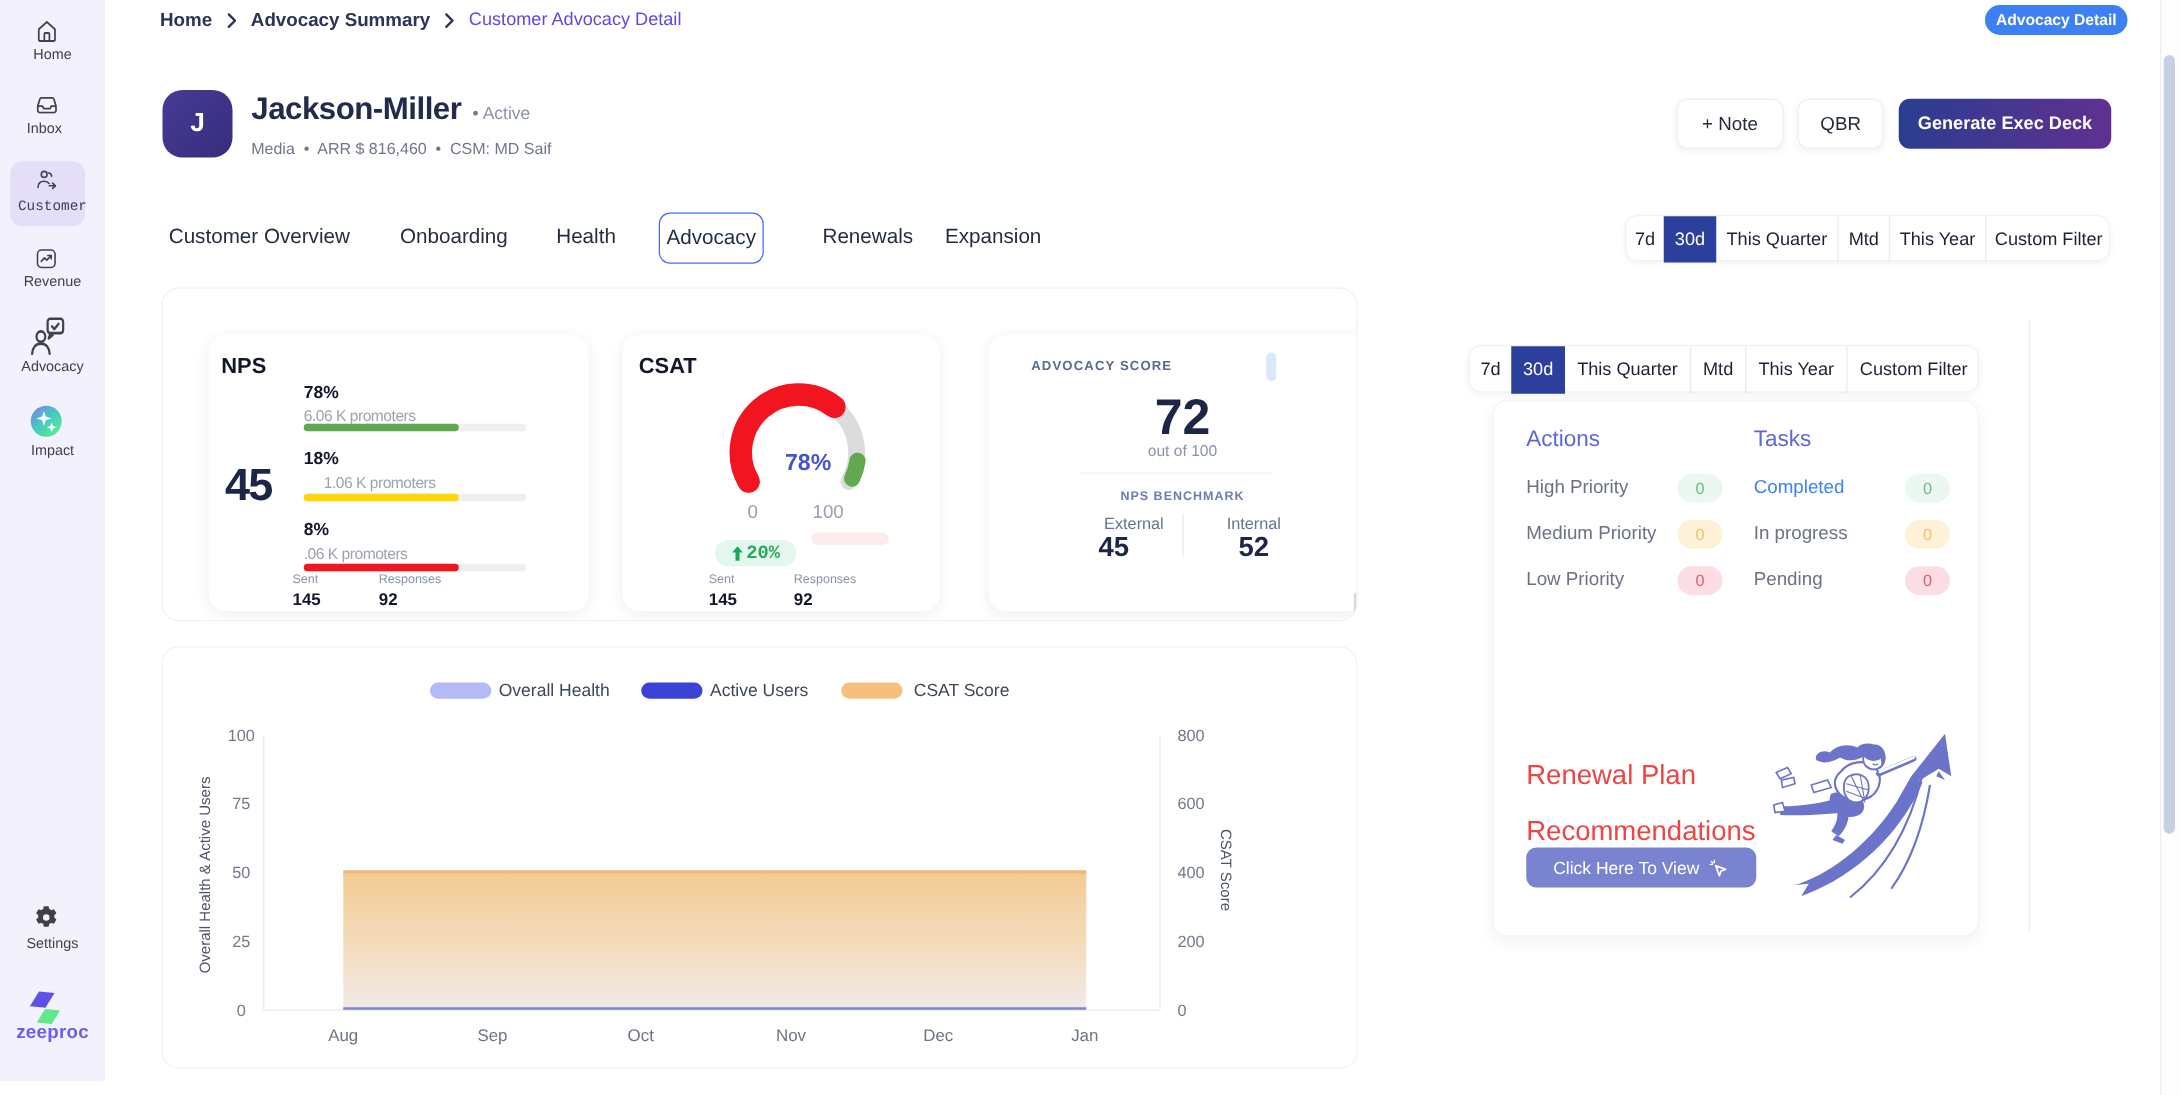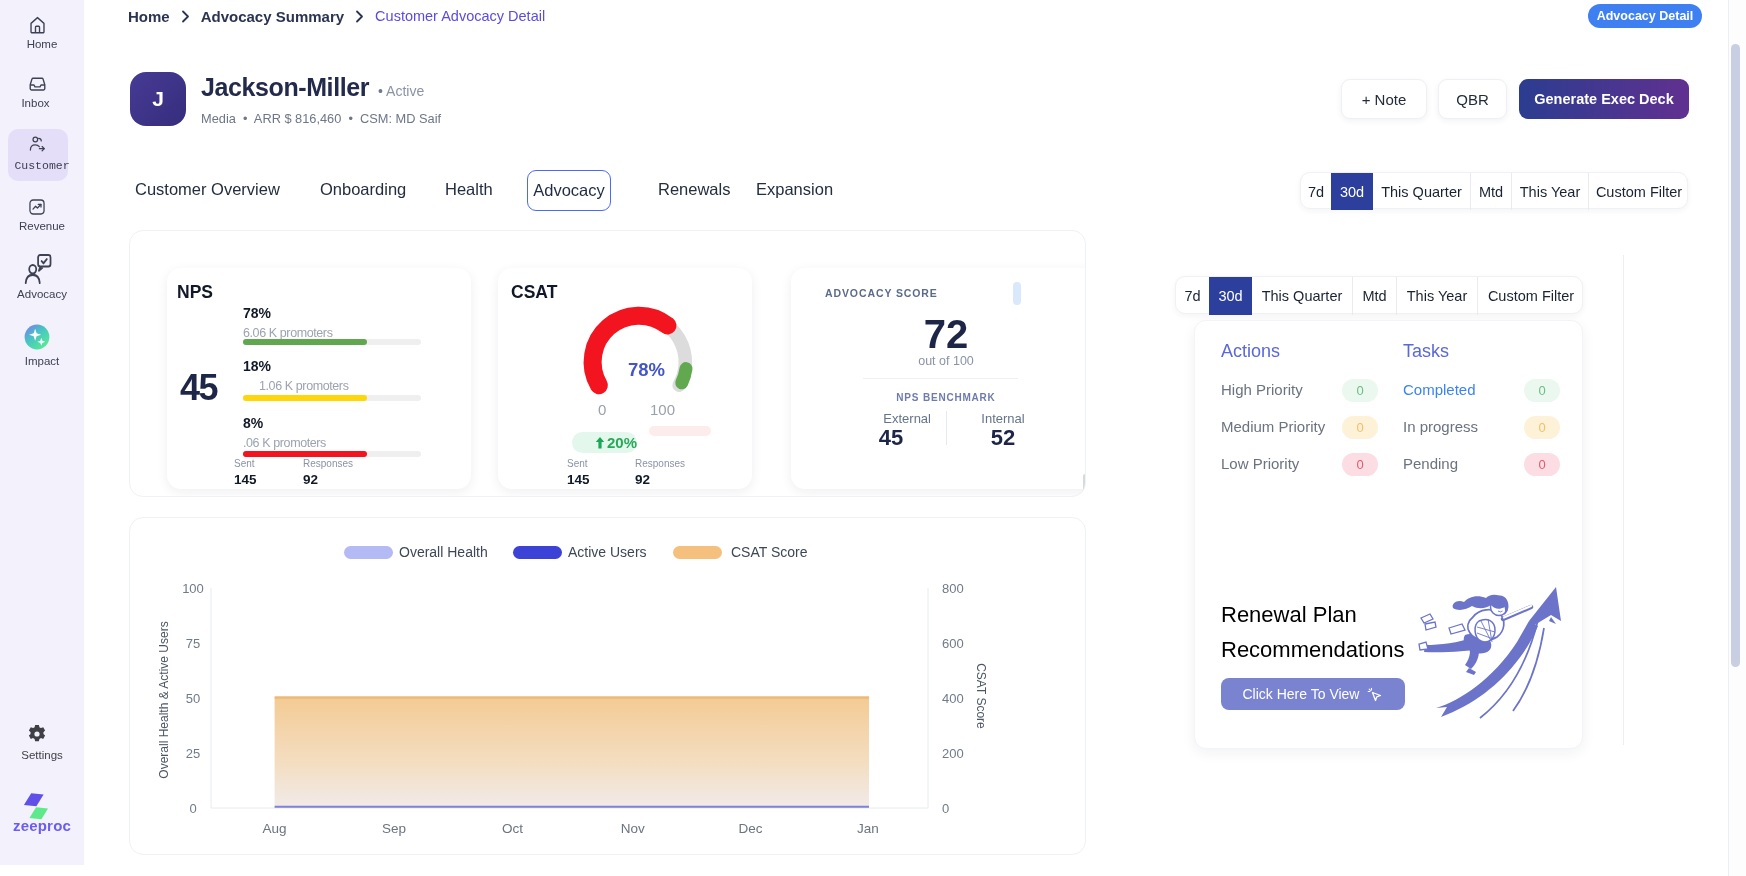--- a/index.html
+++ b/index.html
@@ -150,21 +150,21 @@
     <div class="abs" style="left:13px;top:14px;font-size:17.5px;font-weight:700;color:#111827;">CSAT</div>
     <svg class="abs" style="left:66px;top:24px;" width="150" height="120" viewBox="0 0 150 120">
       <path d="M34.9 93.2 A46.3 46.3 0 1 1 115.1 93.2" fill="none" stroke="#dcdcdc" stroke-width="13.5" stroke-linecap="round"></path>
       <path d="M34.9 93.2 A46.3 46.3 0 0 1 103.5 33.5" fill="none" stroke="#f2141e" stroke-width="18" stroke-linecap="round"></path>
       <path d="M122 76.6 A47.5 47.5 0 0 1 117.7 90.8" fill="none" stroke="#62a84e" stroke-width="13" stroke-linecap="round"></path>
     </svg>
     <div class="abs" style="left:130px;top:91px;font-size:18.5px;font-weight:700;color:#4355c8;">78%</div>
     <div class="abs" style="left:100px;top:133px;font-size:15px;color:#9aa1ad;">0</div>
     <div class="abs" style="left:152px;top:133px;font-size:15px;color:#9aa1ad;">100</div>
     <div class="abs" style="left:151px;top:158px;width:62px;height:10px;border-radius:5px;background:#fdecec;"></div>
-    <div class="abs" style="left:74px;top:164px;width:65px;height:21px;border-radius:10.5px;background:#e3f7ec;display:flex;align-items:center;justify-content:flex-end;gap:2px;">
+    <div class="abs" style="left:74px;top:164px;width:65px;height:21px;border-radius:10.5px;background:#e3f7ec;display:flex;align-items:center;justify-content:center;gap:2px;font-family:Liberation Mono, monospace;">
       <svg width="10" height="12" viewBox="0 0 10 12">
           <path d="M5 0 L9.2 5 H6.6 V11.5 H3.4 V5 H0.8 Z" fill="#18a957"></path>
         </svg>
       <span style="font-size:15px;font-weight:700;color:#27a959;">20%</span>
     </div>
     <div class="abs" style="left:69px;top:190px;font-size:10px;color:#8a93a6;">Sent</div>
     <div class="abs" style="left:69px;top:204px;font-size:13.5px;font-weight:700;color:#111827;">145</div>
     <div class="abs" style="left:137px;top:190px;font-size:10px;color:#8a93a6;">Responses</div>
     <div class="abs" style="left:137px;top:204px;font-size:13.5px;font-weight:700;color:#111827;">92</div>
   </div>
@@ -249,21 +249,21 @@
   <div class="abs" style="left:208px;top:60px;font-size:15px;color:#3b82f6;">Completed</div>
   <div class="abs" style="left:329px;top:58px;width:36px;height:23px;border-radius:11.5px;background:#eaf8f0;display:flex;align-items:center;justify-content:center;font-size:13px;color:#6fbc85;">0</div>
   <div class="abs" style="left:26px;top:97px;font-size:15px;color:#6b7280;">Medium Priority</div>
   <div class="abs" style="left:147px;top:95px;width:36px;height:23px;border-radius:11.5px;background:#fdf1d7;display:flex;align-items:center;justify-content:center;font-size:13px;color:#f2c06a;">0</div>
   <div class="abs" style="left:208px;top:97px;font-size:15px;color:#6b7280;">In progress</div>
   <div class="abs" style="left:329px;top:95px;width:36px;height:23px;border-radius:11.5px;background:#fdf1d7;display:flex;align-items:center;justify-content:center;font-size:13px;color:#f2c06a;">0</div>
   <div class="abs" style="left:26px;top:134px;font-size:15px;color:#6b7280;">Low Priority</div>
   <div class="abs" style="left:147px;top:132px;width:36px;height:23px;border-radius:11.5px;background:#fbdde3;display:flex;align-items:center;justify-content:center;font-size:13px;color:#e05c70;">0</div>
   <div class="abs" style="left:208px;top:134px;font-size:15px;color:#6b7280;">Pending</div>
   <div class="abs" style="left:329px;top:132px;width:36px;height:23px;border-radius:11.5px;background:#fbdde3;display:flex;align-items:center;justify-content:center;font-size:13px;color:#e05c70;">0</div>
-  <div class="abs" style="left:26px;top:276px;font-size:22px;color:#000000;line-height:35px;">Renewal Plan<br>Recommendations</div>
+  <div class="abs" style="left:26px;top:276px;font-size:22px;color:#ef4444;line-height:45px;">Renewal Plan<br>Recommendations</div>
   <div class="abs" style="left:26px;top:357px;width:184px;height:32px;border-radius:8px;background:#7983cf;display:flex;align-items:center;justify-content:center;gap:7px;color:#fff;font-size:14px;">
     <span>Click Here To View</span>
     <svg width="17" height="17" viewBox="0 0 17 17">
         <path d="M6.5 6.5 L14.5 9.5 L10.8 10.8 L9.5 14.5 Z" fill="none" stroke="#fff" stroke-width="1.3" stroke-linejoin="round"></path>
         <path d="M5.5 2.2 v1.8 M2.2 5.5 h1.8 M3.2 3.2 l1.2 1.2" stroke="#fff" stroke-width="1.1" stroke-linecap="round"></path>
       </svg>
   </div>
   <svg class="abs" style="left:210px;top:258px;" width="170" height="150" viewBox="0 0 170 150">
 
     <path d="M31 129 C 55 122 88 100 112 63 L 124 42 L 133 47 C 118 83 86 116 48 133 L 36 138 L 42 128 Z" fill="#6b74c9"></path>

